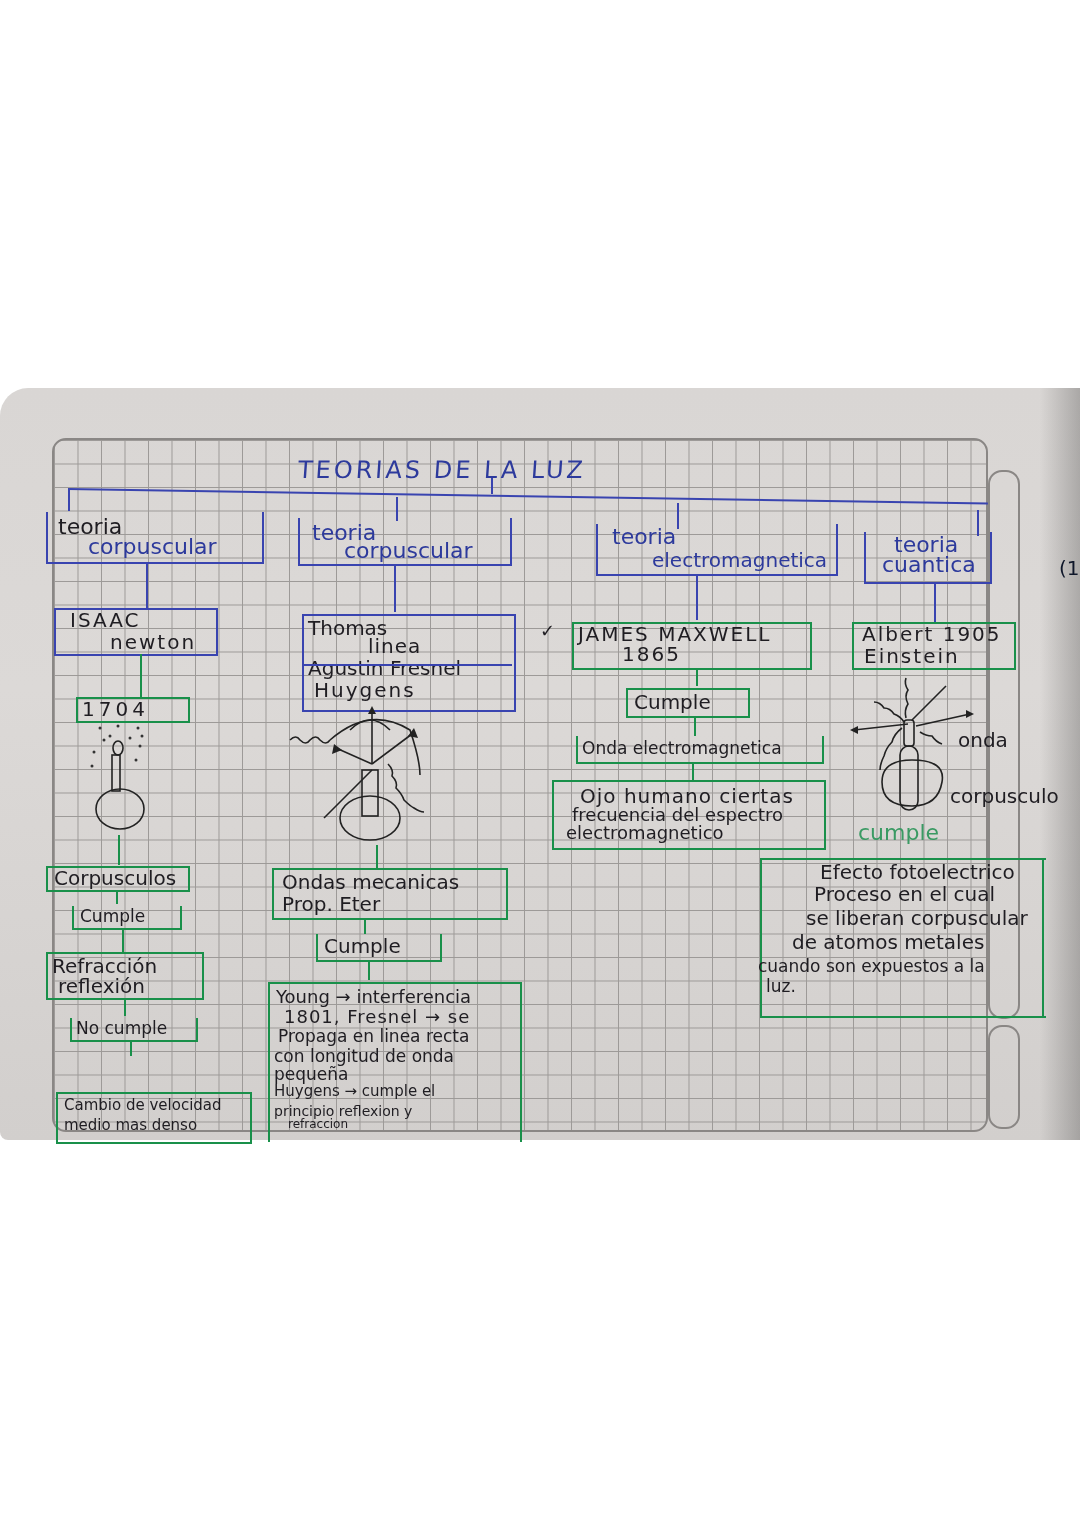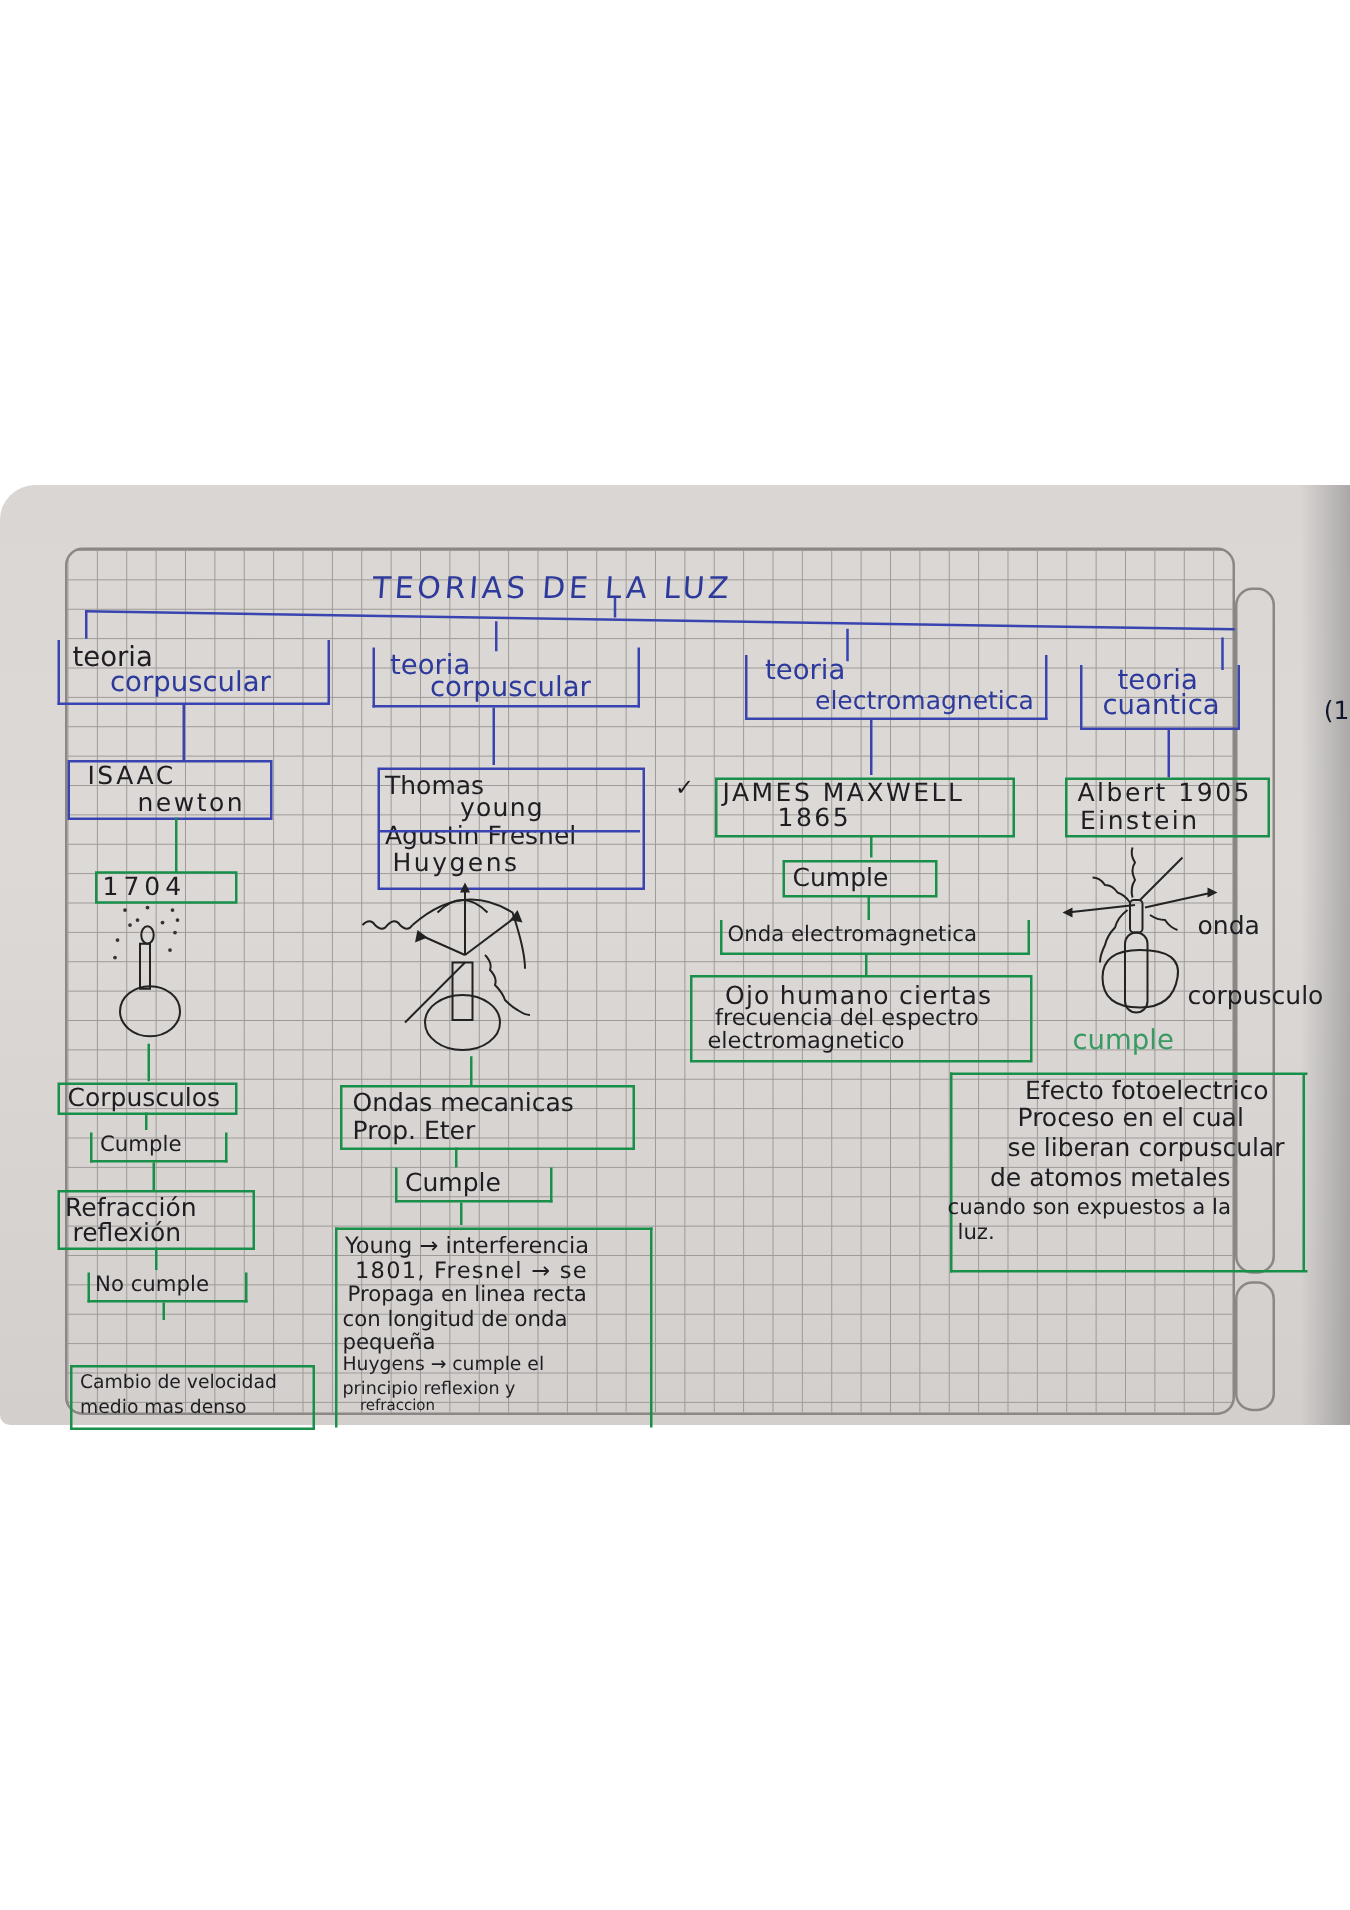--- a/index.html
+++ b/index.html
@@ -109,21 +109,21 @@
   <div class="hand black xs" style="left:6px;top:24px;font-size:15px;">medio mas denso</div>
 </div>
 
 <div class="bbox" style="left:298px;top:518px;width:210px;height:46px;border-top:none;border-bottom:2px solid #3944b0;">
   <div class="hand blue lg" style="left:12px;top:4px;">teoria</div>
   <div class="hand blue lg" style="left:44px;top:22px;">corpuscular</div>
 </div>
 <div class="bline" style="left:394px;top:566px;width:2px;height:46px;"></div>
 <div class="bbox" style="left:302px;top:614px;width:210px;height:94px;">
   <div class="hand black md" style="left:4px;top:2px;">Thomas</div>
-  <div class="hand black md" style="left:64px;top:20px;letter-spacing:1px;">young</div>
+  <div class="hand black md" style="left:64px;top:20px;letter-spacing:1px;">linea</div>
   <div class="hand black md" style="left:4px;top:42px;">Agustin Fresnel</div>
   <div class="hand black md" style="left:10px;top:64px;letter-spacing:2px;">Huygens</div>
 </div>
 <div class="bline" style="left:304px;top:664px;width:208px;height:2px;"></div>
 <svg style="left:290px;top:700px;width:180px;height:140px;">
   <g stroke="#222" fill="none" stroke-width="1.6">
     <ellipse cx="80" cy="118" rx="30" ry="22"></ellipse>
     <rect x="72" y="70" width="16" height="46"></rect>
     <path d="M40 40 Q80 5 120 30 Q130 60 130 75"></path>
     <path d="M60 30 Q80 10 100 30"></path>

